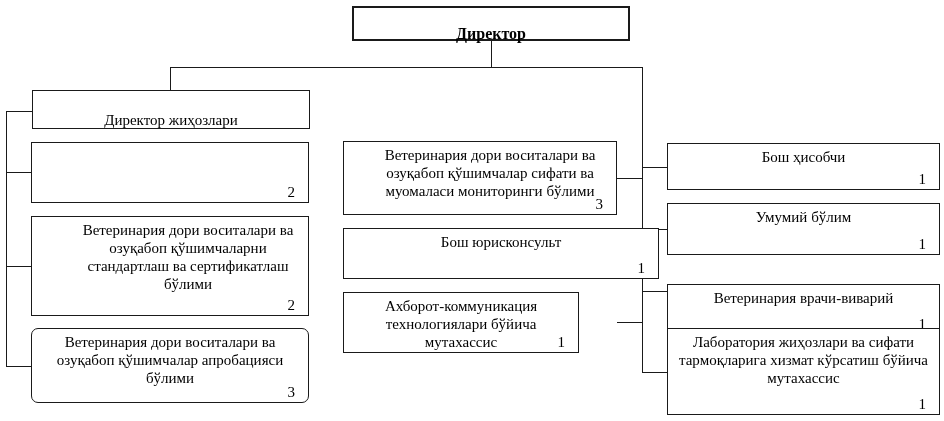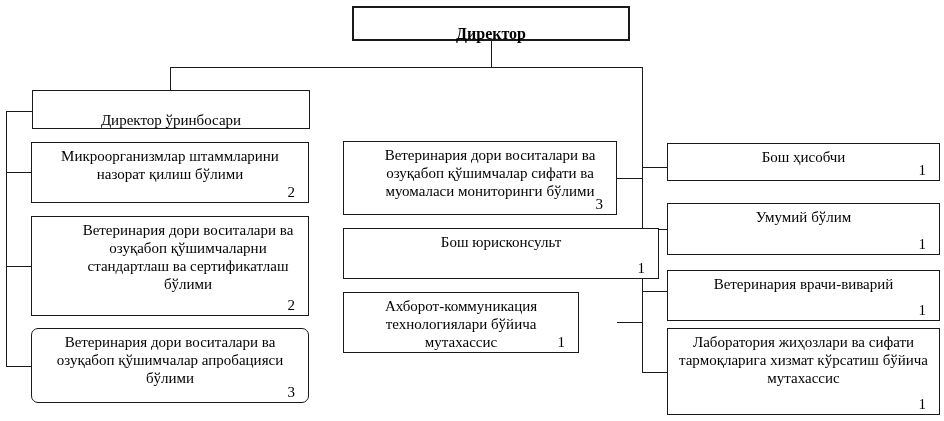--- a/index.html
+++ b/index.html
@@ -79,25 +79,24 @@
   <div class="hline" style="left:642px; top:167px; width:25px;"></div>
   <div class="hline" style="left:642px; top:229px; width:25px;"></div>
   <div class="hline" style="left:642px; top:291px; width:25px;"></div>
   <div class="hline" style="left:642px; top:372px; width:25px;"></div>
 
   <div class="box root centered" style="left:352px; top:6px; width:278px; height:35px;">
     <div class="box-label">Директор</div>
   </div>
 
   <div class="box centered" style="left:32px; top:90px; width:278px; height:39px;">
-    <div class="box-label">Директор ўринбосари</div>
+    <div class="box-label">Директор жиҳозлари</div>
   </div>
 
   <div class="box" style="left:31px; top:142px; width:278px; height:61px;">
-    <div class="box-label">Микроорганизмлар штаммларини назорат қилиш бўлими</div>
     <div class="box-count">2</div>
   </div>
 
   <div class="box" style="left:31px; top:216px; width:278px; height:100px;padding-left:36px;">
     <div class="box-label">Ветеринария дори воситалари ва озуқабоп қўшимчаларни стандартлаш ва сертификатлаш бўлими</div>
     <div class="box-count">2</div>
   </div>
 
   <div class="box" style="left:31px; top:328px; width:278px; height:75px;border-radius:7px;">
     <div class="box-label">Ветеринария дори воситалари ва озуқабоп қўшимчалар апробацияси бўлими</div>
@@ -112,31 +111,31 @@
   <div class="box" style="left:343px; top:228px; width:316px; height:51px;">
     <div class="box-label">Бош юрисконсульт</div>
     <div class="box-count">1</div>
   </div>
 
   <div class="box" style="left:343px; top:292px; width:236px; height:61px;">
     <div class="box-label">Ахборот-коммуникация технологиялари бўйича мутахассис</div>
     <div class="box-count">1</div>
   </div>
 
-  <div class="box" style="left:667px; top:143px; width:273px; height:38px;">
+  <div class="box" style="left:667px; top:143px; width:273px; height:47px;">
     <div class="box-label">Бош ҳисобчи</div>
     <div class="box-count">1</div>
   </div>
 
   <div class="box" style="left:667px; top:203px; width:273px; height:52px;">
     <div class="box-label">Умумий бўлим</div>
     <div class="box-count">1</div>
   </div>
 
-  <div class="box" style="left:667px; top:270px; width:273px; height:51px;">
+  <div class="box" style="left:667px; top:284px; width:273px; height:51px;">
     <div class="box-label">Ветеринария врачи-виварий</div>
     <div class="box-count">1</div>
   </div>
 
   <div class="box" style="left:667px; top:328px; width:273px; height:87px;">
     <div class="box-label">Лаборатория жиҳозлари ва сифати тармоқларига хизмат кўрсатиш бўйича мутахассис</div>
     <div class="box-count">1</div>
   </div>
 
 </div>

